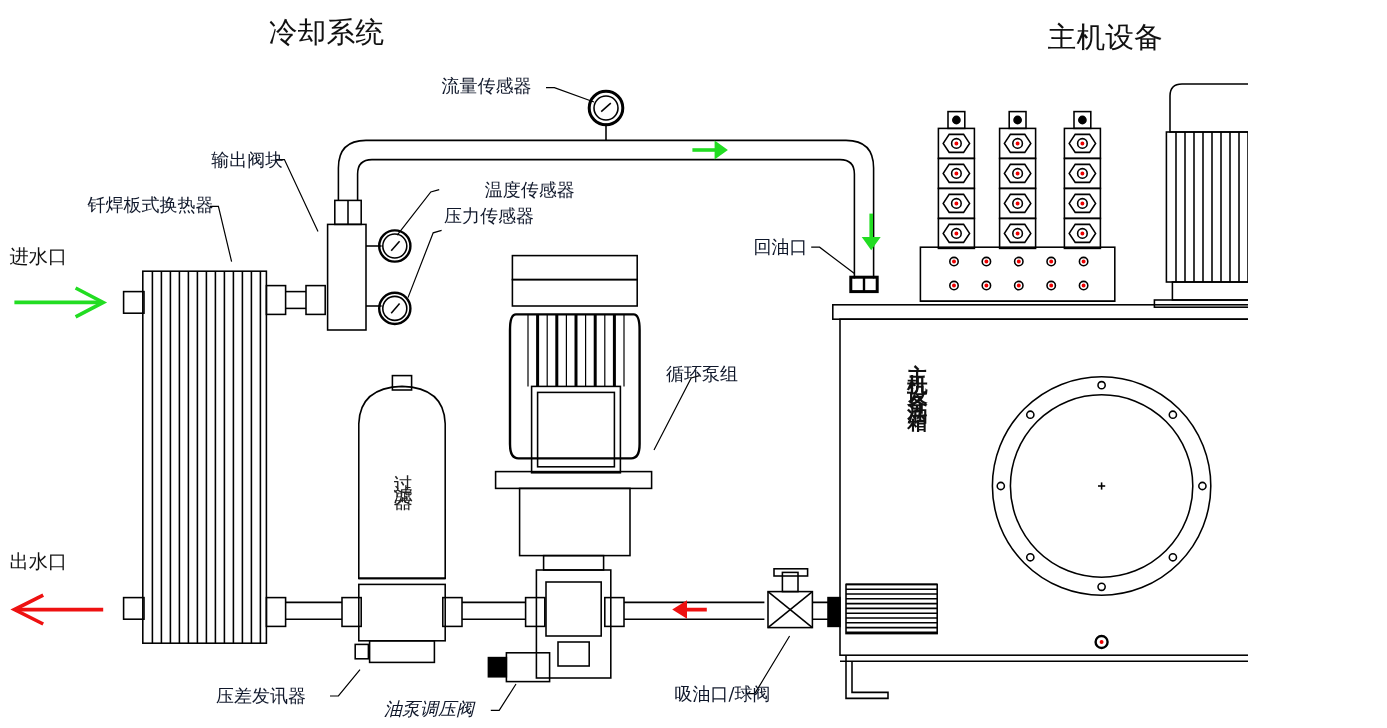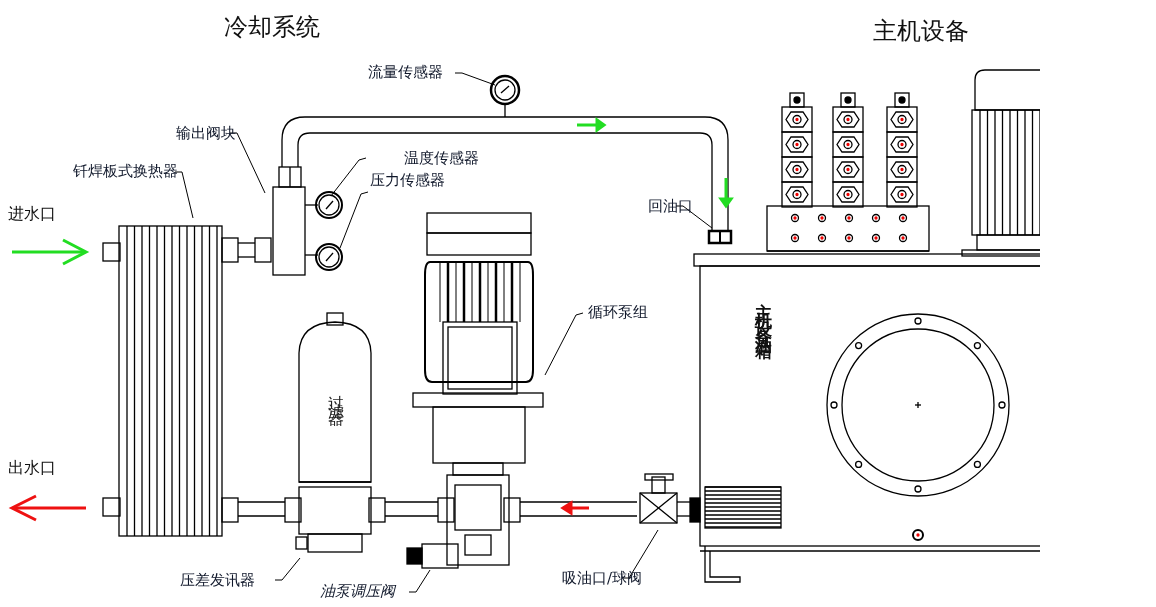--- a/index.html
+++ b/index.html
@@ -341,21 +341,21 @@
 
 <div class="lbl big" style="left:224px;top:15px;">冷却系统</div>
 <div class="lbl big" style="left:873px;top:19px;">主机设备</div>
 <div class="lbl side" style="left:8px;top:206px;">进水口</div>
 <div class="lbl side" style="left:8px;top:460px;">出水口</div>
 <div class="lbl" style="left:368px;top:65px;">流量传感器</div>
 <div class="lbl" style="left:160px;top:126px;margin-left:16px;">输出阀块</div>
 <div class="lbl" style="left:50px;top:164px;margin-left:23px;">钎焊板式换热器</div>
 <div class="lbl" style="left:368px;top:151px;margin-left:36px;">温度传感器</div>
 <div class="lbl" style="left:370px;top:173px;">压力传感器</div>
-<div class="lbl" style="left:648px;top:199px;">回油口</div>
-<div class="lbl" style="left:588px;top:305px;">循环泵组</div>
+<div class="lbl" style="left:628px;top:199px;">回油口</div>
+<div class="lbl" style="left:555px;top:305px;">循环泵组</div>
 <div class="vert" style="left:325px;top:382px;">过滤器</div>
 <div class="lbl" style="left:180px;top:573px;">压差发讯器</div>
 <div class="lbl" style="left:320px;top:584px;font-style:italic;">油泵调压阀</div>
 <div class="lbl" style="left:525px;top:571px;padding-left:37px;">吸油口/球阀</div>
 <div class="tankv" style="left:753px;top:290px;">主机设备油箱</div>
 
 </div>
 
 </body></html>

